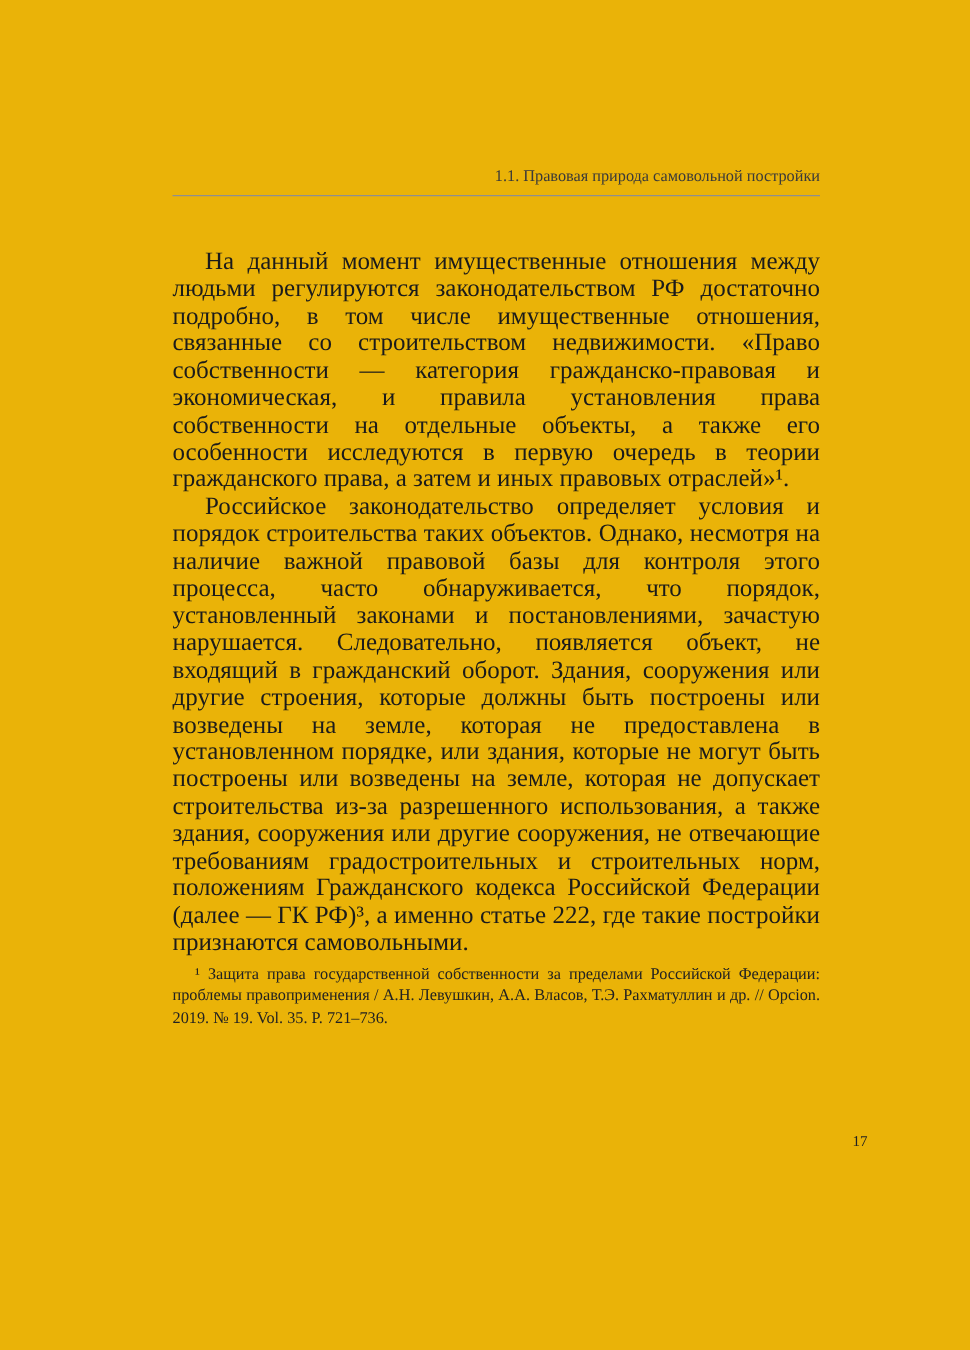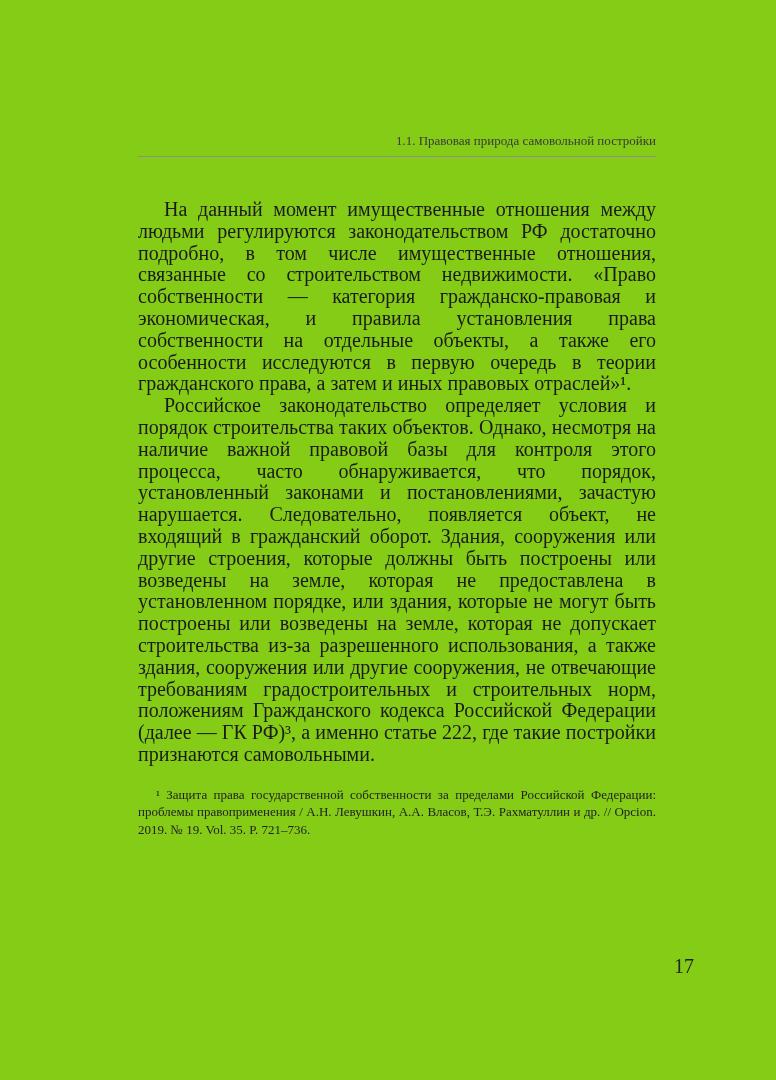--- a/index.html
+++ b/index.html
@@ -4,21 +4,21 @@
   <style>
     html, body {
       margin: 0;
       padding: 0;
       background: #ffffff;
     }
     .page {
       position: relative;
       width: 776px;
       height: 1080px;
-      background: #84cc16;
+      background: #eab308;
       font-family: "Liberation Serif", "DejaVu Serif", serif;
       color: #1c1c1c;
       overflow: hidden;
     }
     .content {
       position: absolute;
       left: 138px;
       width: 518px;
       top: 133px;
     }
@@ -42,40 +42,40 @@
       text-align: justify;
       color: #1b1b1b;
     }
     .body-text p {
       margin: 0;
       text-indent: 26px;
       hyphens: auto;
       -webkit-hyphens: auto;
     }
     .footnotes {
-      margin-top: 20px;
+      margin-top: 4px;
       font-size: 13px;
       line-height: 17.4px;
       text-align: justify;
       color: #222222;
     }
     .footnotes p {
       margin: 0 0 9px 0;
       text-indent: 18px;
       hyphens: auto;
       -webkit-hyphens: auto;
     }
     .footnotes p:last-child {
       margin-bottom: 0;
     }
     .page-number {
       position: absolute;
       right: 82px;
-      top: 956px;
-      font-size: 20px;
+      top: 903px;
+      font-size: 12px;
       line-height: 20px;
       color: #222222;
       font-family: Liberation Serif, serif;
     }
   </style>
 </head>
 <body>
 
 <div class="page">
   <div class="content">

